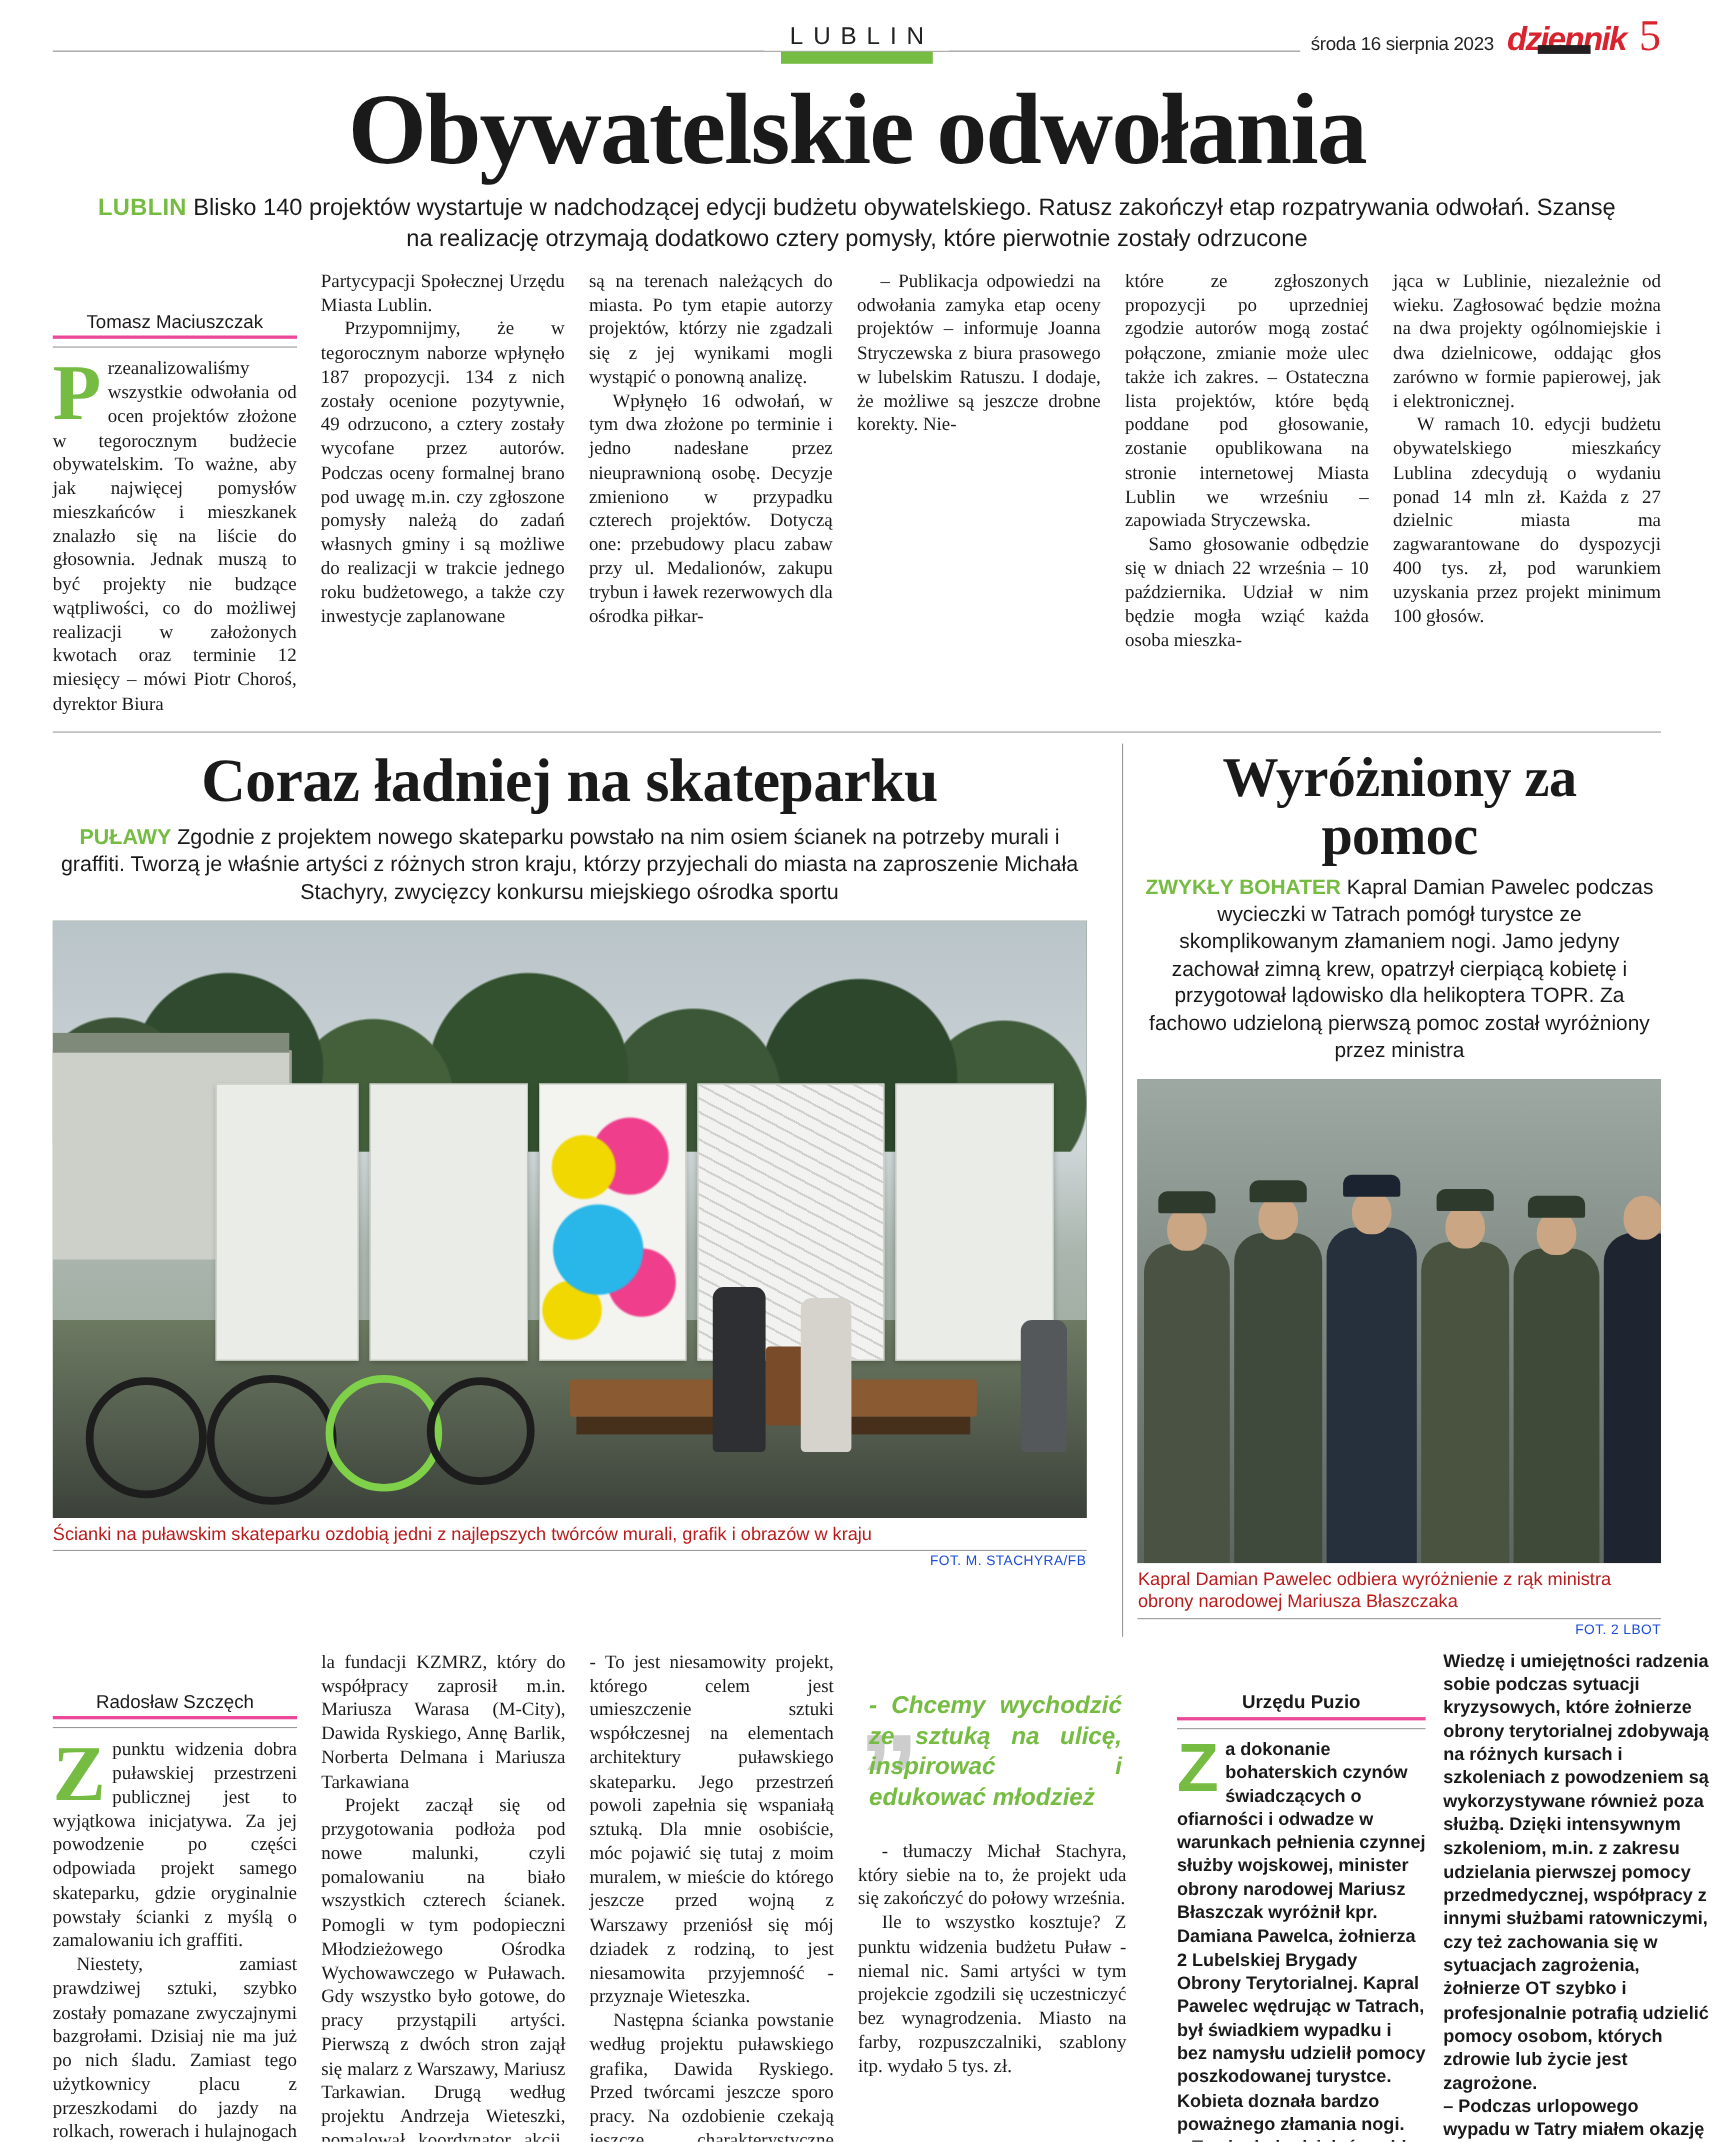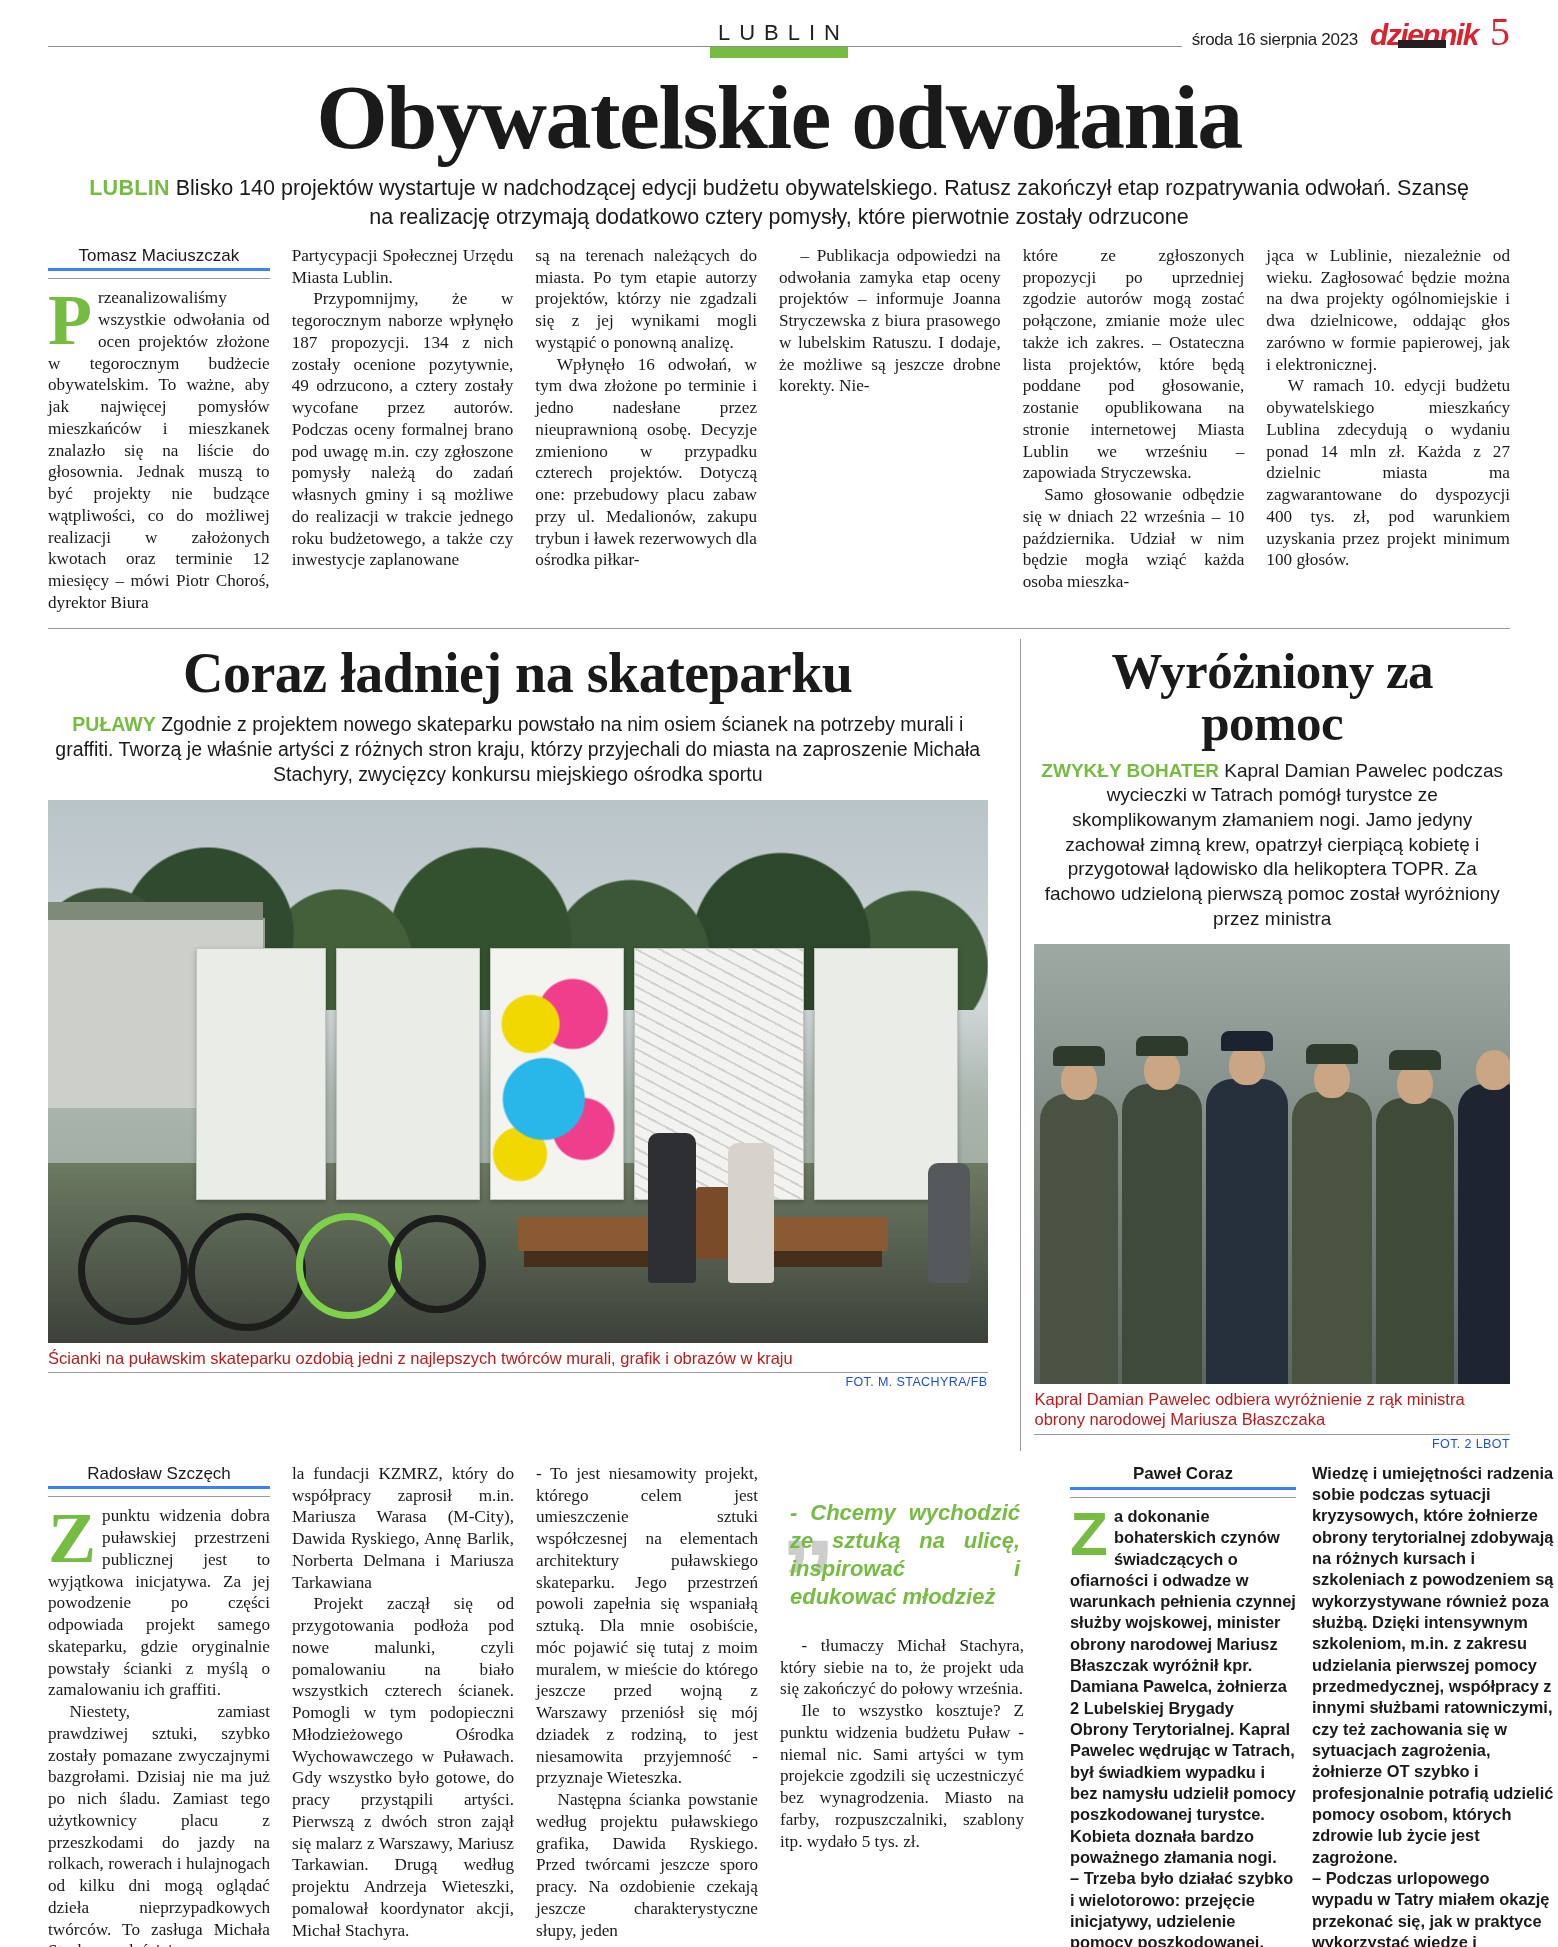--- a/index.html
+++ b/index.html
@@ -45,22 +45,23 @@
   }
   .lead .kicker{color:#76bc43;font-weight:bold;letter-spacing:0.3px;}
   .col{
     font-size:17.2px;line-height:1.265;text-align:justify;
     hyphens:auto;box-sizing:border-box;
   }
   .col p{margin:0;text-indent:1.25em;}
   .col p.first{text-indent:0;}
   .byline{
     font-family:"Liberation Sans",sans-serif;font-size:17px;text-align:center;
-    border-bottom:3px solid #3b82f6;padding-bottom:2px;margin-bottom:7px;
+    border-bottom:3px solid #ec4899;padding-bottom:2px;margin-bottom:7px;
     display:block;
+    margin-top:37px;
   }
   .byline-wrap{border-bottom:1px solid #999;margin-bottom:8px;padding-bottom:0;}
   .dropcap::first-letter{
     float:left;font-size:72px;line-height:0.82;font-weight:bold;
     color:#76bc43;padding-right:6px;padding-top:4px;font-family:"Liberation Serif",serif;
   }
 
   .top-cols{display:flex;margin-top:4px;}
   .top-cols .col{width:244px;padding-right:22px;}
   .top-cols .col:last-child{padding-right:0;}
@@ -325,21 +326,21 @@
         <p>- tłumaczy Michał Stachyra, który siebie na to, że projekt uda się zakończyć do połowy września.</p>
         <p>Ile to wszystko kosztuje? Z punktu widzenia budżetu Puław - niemal nic. Sami artyści w tym projekcie zgodzili się uczestniczyć bez wynagrodzenia. Miasto na farby, rozpuszczalniki, szablony itp. wydało 5 tys. zł.</p>
       </div>
     </div>
 
     <div class="band-div"></div>
 
     <div class="bottom-right">
       <div class="col">
         <div class="byline-wrap">
-          <span class="byline">Paweł Coraz</span>
+          <span class="byline">Urzędu Puzio</span>
         </div>
         <p class="first dropcap-sans">Za dokonanie bohaterskich czynów świadczących o ofiarności i odwadze w warunkach pełnienia czynnej służby wojskowej, minister obrony narodowej Mariusz Błaszczak wyróżnił kpr. Damiana Pawelca, żołnierza 2 Lubelskiej Brygady Obrony Terytorialnej. Kapral Pawelec wędrując w Tatrach, był świadkiem wypadku i bez namysłu udzielił pomocy poszkodowanej turystce. Kobieta doznała bardzo poważnego złamania nogi.</p>
         <p>– Trzeba było działać szybko i wielotorowo: przejęcie inicjatywy, udzielenie pomocy poszkodowanej, zapanowanie nad grupką gapiów, rozdzielenie zadań, czy zaopiekowanie się przerażoną rodziną. Najważniejsze było ustabilizowanie i odizolowanie nogi od podłoża tak, jak nas uczono. Następnie przygotowanie lądowiska i naprowadzenie helikoptera TOPR-u oraz współpraca z ratownikami. Bez szkoleń nie poradziłbym sobie – opowiada kapral Pawelec o akcji w górach</p>
       </div>
       <div class="col">
         <p class="first">Wiedzę i umiejętności radzenia sobie podczas sytuacji kryzysowych, które żołnierze obrony terytorialnej zdobywają na różnych kursach i szkoleniach z powodzeniem są wykorzystywane również poza służbą. Dzięki intensywnym szkoleniom, m.in. z zakresu udzielania pierwszej pomocy przedmedycznej, współpracy z innymi służbami ratowniczymi, czy też zachowania się w sytuacjach zagrożenia, żołnierze OT szybko i profesjonalnie potrafią udzielić pomocy osobom, których zdrowie lub życie jest zagrożone.</p>
         <p>– Podczas urlopowego wypadu w Tatry miałem okazję przekonać się, jak w praktyce wykorzystać wiedzę i umiejętności zdobyte podczas szkolenia w Wojskach Obrony Terytorialnej. To one dały mi pewność siebie. Wielokrotnie powtarzane procedury sprawiły, że bez zastanawiania wiedziałem co mam robić i działałem prawie odruchowo – dodaje żołnierz. Rekrutacja do 2. Lubelskiej Brygady Obrony Terytorialnej cały czas trwa.</p>
       </div>
     </div>
   </div>

